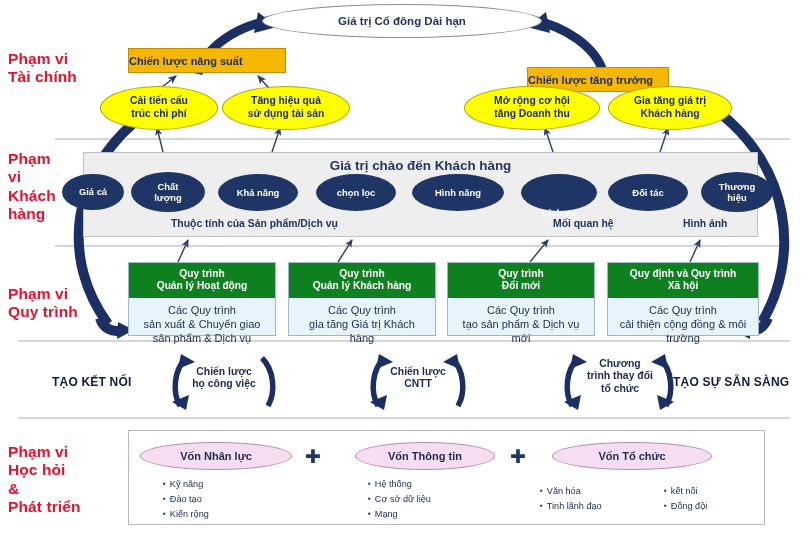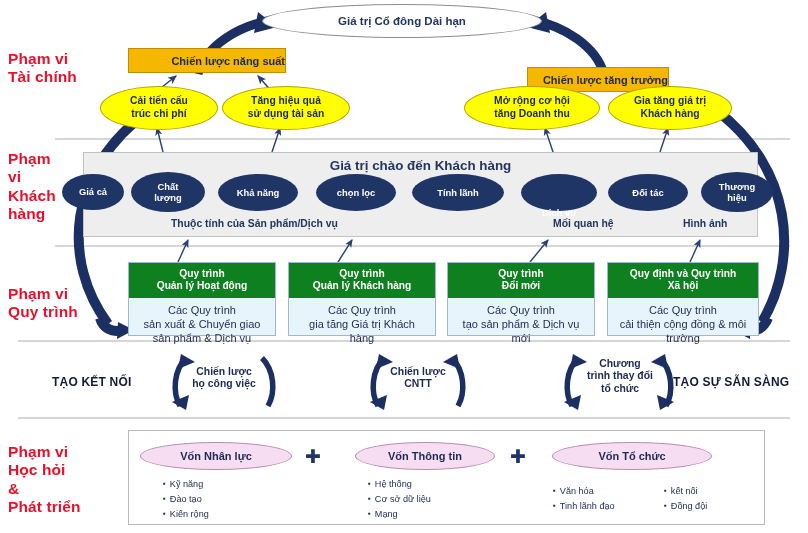--- a/index.html
+++ b/index.html
@@ -35,21 +35,21 @@
     color:#21365f;
     font-size:11.5px;
     font-weight:bold;
   }
 
   
   .strat-box{
     position:absolute;
     background:#f5b700;
     border:1px solid #c08e00;
-    display:flex;align-items:center;justify-content:flex-end;
+    display:flex;align-items:center;justify-content:flex-start;
     color:#1b2a52;
     font-size:11px;
     font-weight:bold;
     box-sizing:border-box;
   }
 
   
   .yoval{
     position:absolute;
     background:#ffff00;
@@ -324,21 +324,21 @@
     <span style="white-space:pre-line;">Chất
 lượng</span>
   </div>
   <div class="doval" style="left:218px;top:174px;width:80px;height:37px;">
     <span style="white-space:pre-line;">Khả năng</span>
   </div>
   <div class="doval" style="left:316px;top:174px;width:80px;height:37px;">
     <span style="white-space:pre-line;">chọn lọc</span>
   </div>
   <div class="doval" style="left:412px;top:174px;width:92px;height:37px;">
-    <span style="white-space:pre-line;">Tính lãnh</span>
+    <span style="white-space:pre-line;">Hình năng</span>
   </div>
   <div class="doval" style="left:521px;top:174px;width:76px;height:37px;">
     <span style="white-space:pre-line;margin-top:40px;">Dịch vụ</span>
   </div>
   <div class="doval" style="left:608px;top:174px;width:80px;height:37px;">
     <span style="white-space:pre-line;">Đối tác</span>
   </div>
   <div class="doval" style="left:701px;top:172px;width:72px;height:40px;">
     <span style="white-space:pre-line;">Thương
 hiệu</span>
@@ -421,21 +421,21 @@
   <div class="bullets" style="left:163px;top:477px;">
     <div>Kỹ năng</div>
     <div>Đào tạo</div>
     <div>Kiến rộng</div>
   </div>
   <div class="bullets" style="left:368px;top:477px;">
     <div>Hệ thống</div>
     <div>Cơ sở dữ liệu</div>
     <div>Mạng</div>
   </div>
-  <div class="bullets" style="left:540px;top:484px;margin-left:13px;">
+  <div class="bullets" style="left:540px;top:484px;">
     <div>Văn hóa</div>
     <div>Tinh lãnh đạo</div>
   </div>
   <div class="bullets" style="left:664px;top:484px;">
     <div>kết nối</div>
     <div>Đồng đội</div>
   </div>
 
 </div>
 

